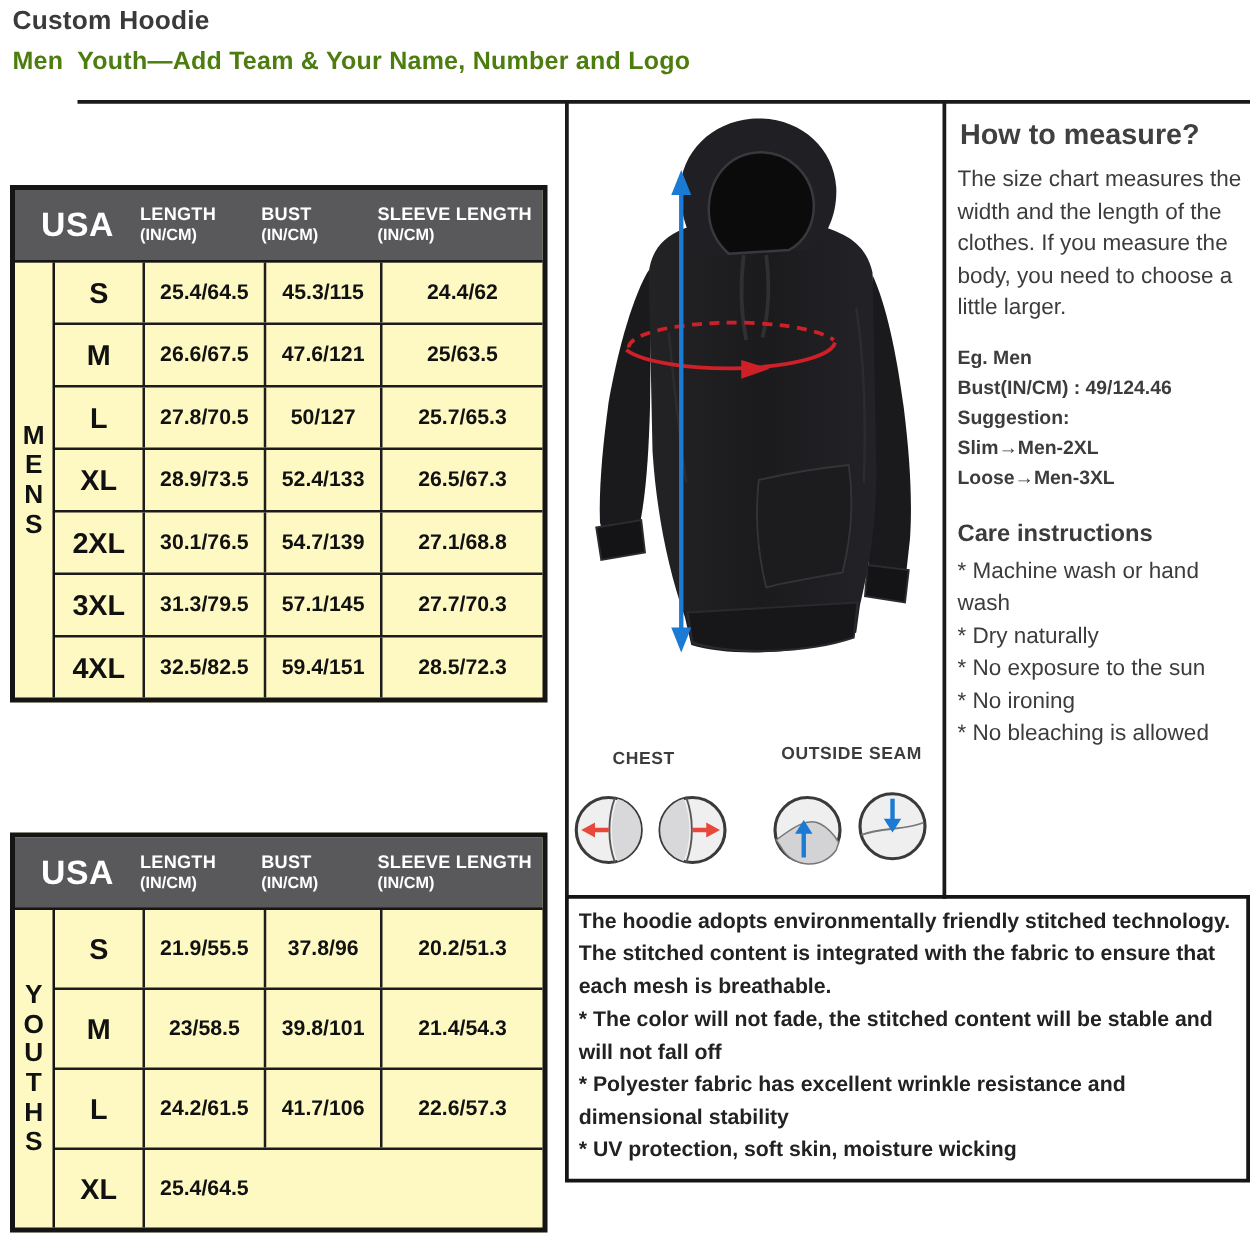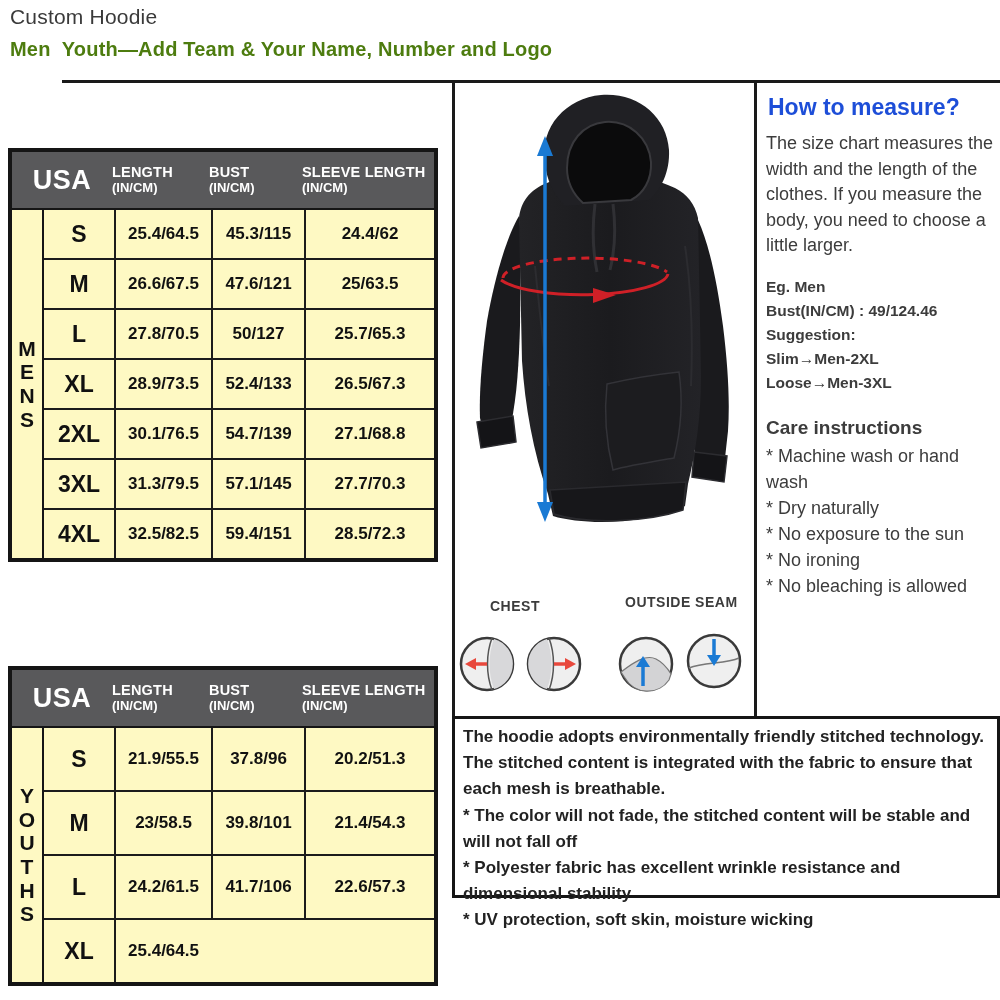--- a/index.html
+++ b/index.html
@@ -1,20 +1,20 @@
 <!DOCTYPE html>
 <html><head>
 <meta charset="utf-8">
 <style>
   html,body{margin:0;padding:0;background:#fff;}
   .canvas{position:relative;width:1000px;height:1000px;background:#fff;overflow:hidden;
           font-family:"Liberation Sans",sans-serif;color:#222;}
 
   
-  .page-title{position:absolute;left:10px;top:5px;font-size:21px;font-weight:normal;color:#3a3a3a;letter-spacing:.2px;}
+  .page-title{position:absolute;left:10px;top:5px;font-size:21px;font-weight:bold;color:#3a3a3a;letter-spacing:.2px;}
   .page-subtitle{position:absolute;left:10px;top:38px;font-size:20px;font-weight:bold;color:#4d7c0f;letter-spacing:.2px;}
 
   
   .rule-top{position:absolute;left:62px;top:80px;width:938px;height:3px;background:#1a1a1a;}
   .vline{position:absolute;top:80px;width:3px;height:639px;background:#1a1a1a;}
   .vl-left{left:452px;} .vl-right{left:754px;}
 
   
   .size-table{position:absolute;left:8px;width:430px;border:4px solid #151515;background:#fef9c3;box-sizing:border-box;}
   .mens-table{top:148px;}
@@ -40,28 +40,28 @@
   .hoodie-svg{position:absolute;left:455px;top:86px;}
   .icon-label{position:absolute;font-size:14px;font-weight:bold;color:#3c3c3c;letter-spacing:.5px;text-align:center;}
   .lbl-chest{left:490px;top:598px;}
   .lbl-seam{left:625px;top:594px;}
   .micon{position:absolute;width:60px;height:60px;}
   .mi-1{left:457px;top:634px;} .mi-2{left:524px;top:634px;}
   .mi-3{left:616px;top:634px;} .mi-4{left:684px;top:631px;}
 
   
   .rightcol{position:absolute;left:766px;top:94px;width:232px;color:#3c3c3c;}
-  .htm-title{font-size:23px;font-weight:600;color:#1d4ed8;margin:0 0 10px 2px;}
+  .htm-title{font-size:23px;font-weight:600;color:#404040;margin:0 0 10px 2px;}
   .htm-body{font-size:18px;line-height:1.42;font-weight:500;margin-bottom:16px;}
   .htm-example{font-size:15.5px;font-weight:bold;line-height:1.55;margin-bottom:22px;}
   .care-title{font-size:19px;font-weight:600;margin-bottom:4px;}
   .care-item{font-size:18px;line-height:1.45;font-weight:500;}
 
   
-  .desc-box{position:absolute;left:452px;top:716px;width:548px;height:182px;box-sizing:border-box;
+  .desc-box{position:absolute;left:452px;top:716px;width:548px;height:230px;box-sizing:border-box;
             border:3px solid #151515;padding:5px 8px 16px 8px;}
   .desc-box p{margin:0;font-size:17px;font-weight:600;color:#222;line-height:1.54;}
 </style>
 </head>
 <body>
 
 <div class="canvas">
 
   <div class="page-title">Custom Hoodie</div>
   <div class="page-subtitle">Men&nbsp; Youth—Add Team &amp; Your Name, Number and Logo</div>

